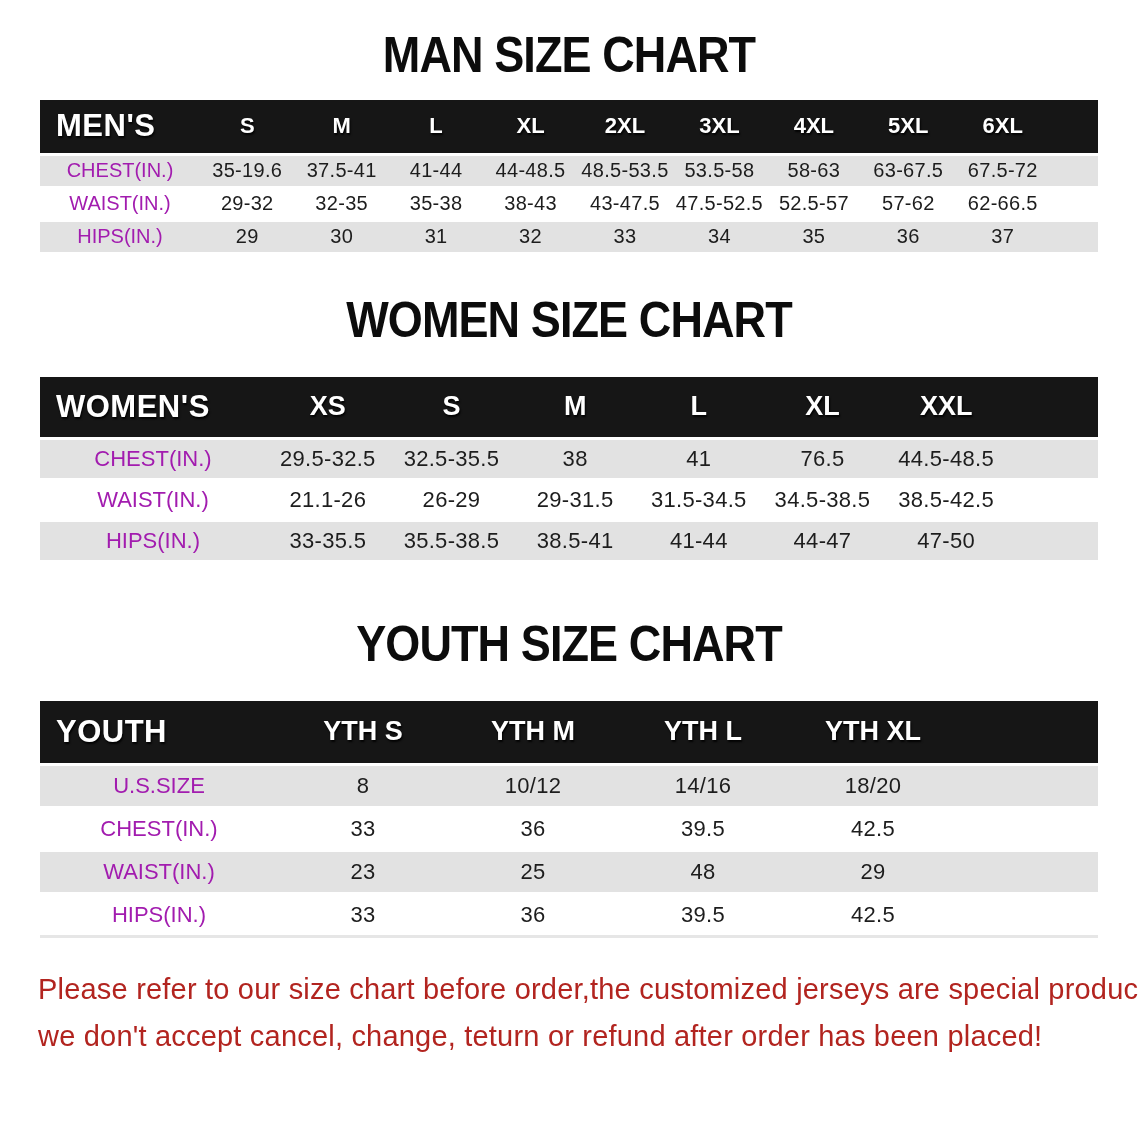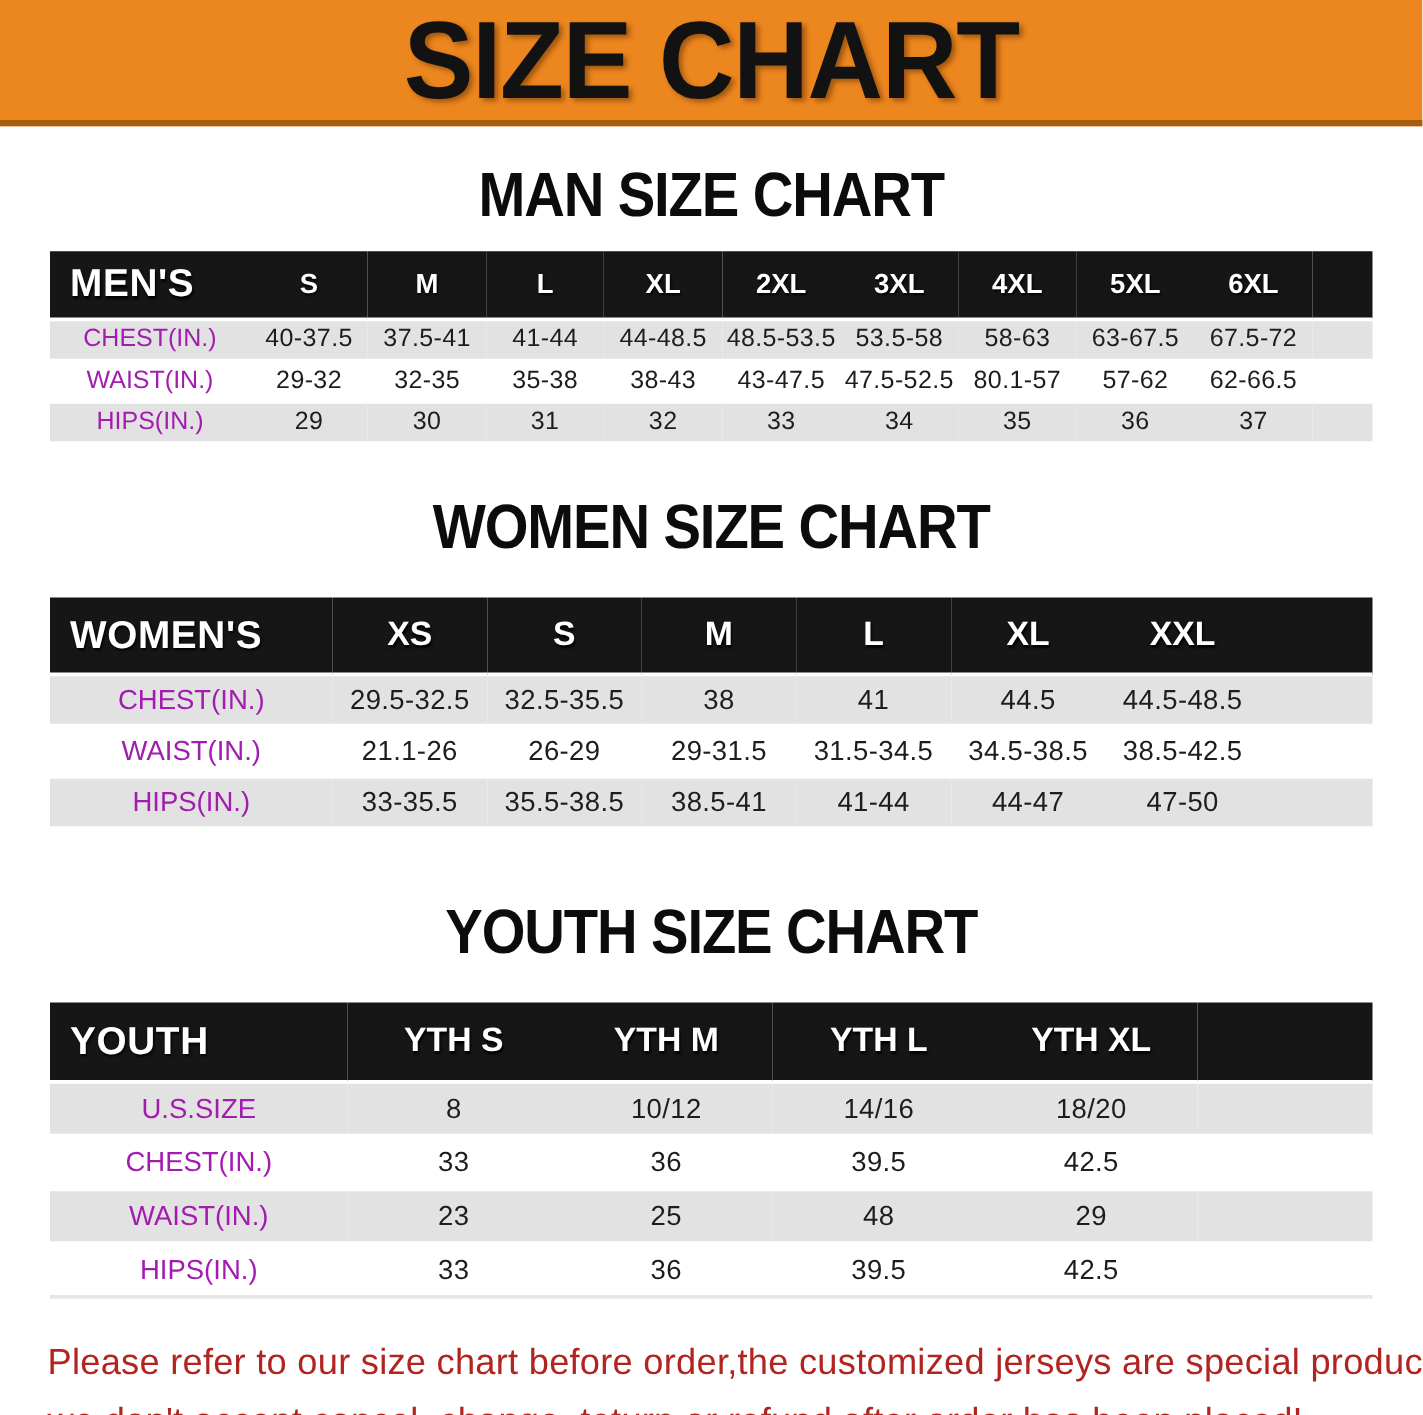--- a/index.html
+++ b/index.html
@@ -119,23 +119,20 @@
     line-height:47px;
     letter-spacing:.2px;
     white-space:nowrap;
   }
 </style>
 </head>
 <body>
 
 <div class="page">
 
-  <header class="banner">
-    <h1>SIZE CHART</h1>
-  </header>
 
   <main>
 
     <section id="sec-men">
       <h2 class="section-heading">MAN SIZE CHART</h2>
       <table class="tbl men">
           <colgroup>
             <col class="c-label">
             <col>
             <col>
@@ -159,40 +156,40 @@
               <th class="col-head">3XL</th>
               <th class="col-head">4XL</th>
               <th class="col-head">5XL</th>
               <th class="col-head">6XL</th>
               <th class="spacer"></th>
             </tr>
           </thead>
           <tbody>
             <tr>
               <th class="row-lbl">CHEST(IN.)</th>
-              <td class="val">40-37.5</td>
+              <td class="val">35-19.6</td>
               <td class="val">37.5-41</td>
               <td class="val">41-44</td>
               <td class="val">44-48.5</td>
               <td class="val">48.5-53.5</td>
               <td class="val">53.5-58</td>
               <td class="val">58-63</td>
               <td class="val">63-67.5</td>
               <td class="val">67.5-72</td>
               <td class="spacer"></td>
             </tr>
             <tr>
               <th class="row-lbl">WAIST(IN.)</th>
               <td class="val">29-32</td>
               <td class="val">32-35</td>
               <td class="val">35-38</td>
               <td class="val">38-43</td>
               <td class="val">43-47.5</td>
               <td class="val">47.5-52.5</td>
-              <td class="val">80.1-57</td>
+              <td class="val">52.5-57</td>
               <td class="val">57-62</td>
               <td class="val">62-66.5</td>
               <td class="spacer"></td>
             </tr>
             <tr>
               <th class="row-lbl">HIPS(IN.)</th>
               <td class="val">29</td>
               <td class="val">30</td>
               <td class="val">31</td>
               <td class="val">32</td>
@@ -232,21 +229,21 @@
               <th class="spacer"></th>
             </tr>
           </thead>
           <tbody>
             <tr>
               <th class="row-lbl">CHEST(IN.)</th>
               <td class="val">29.5-32.5</td>
               <td class="val">32.5-35.5</td>
               <td class="val">38</td>
               <td class="val">41</td>
-              <td class="val">44.5</td>
+              <td class="val">76.5</td>
               <td class="val">44.5-48.5</td>
               <td class="spacer"></td>
             </tr>
             <tr>
               <th class="row-lbl">WAIST(IN.)</th>
               <td class="val">21.1-26</td>
               <td class="val">26-29</td>
               <td class="val">29-31.5</td>
               <td class="val">31.5-34.5</td>
               <td class="val">34.5-38.5</td>

